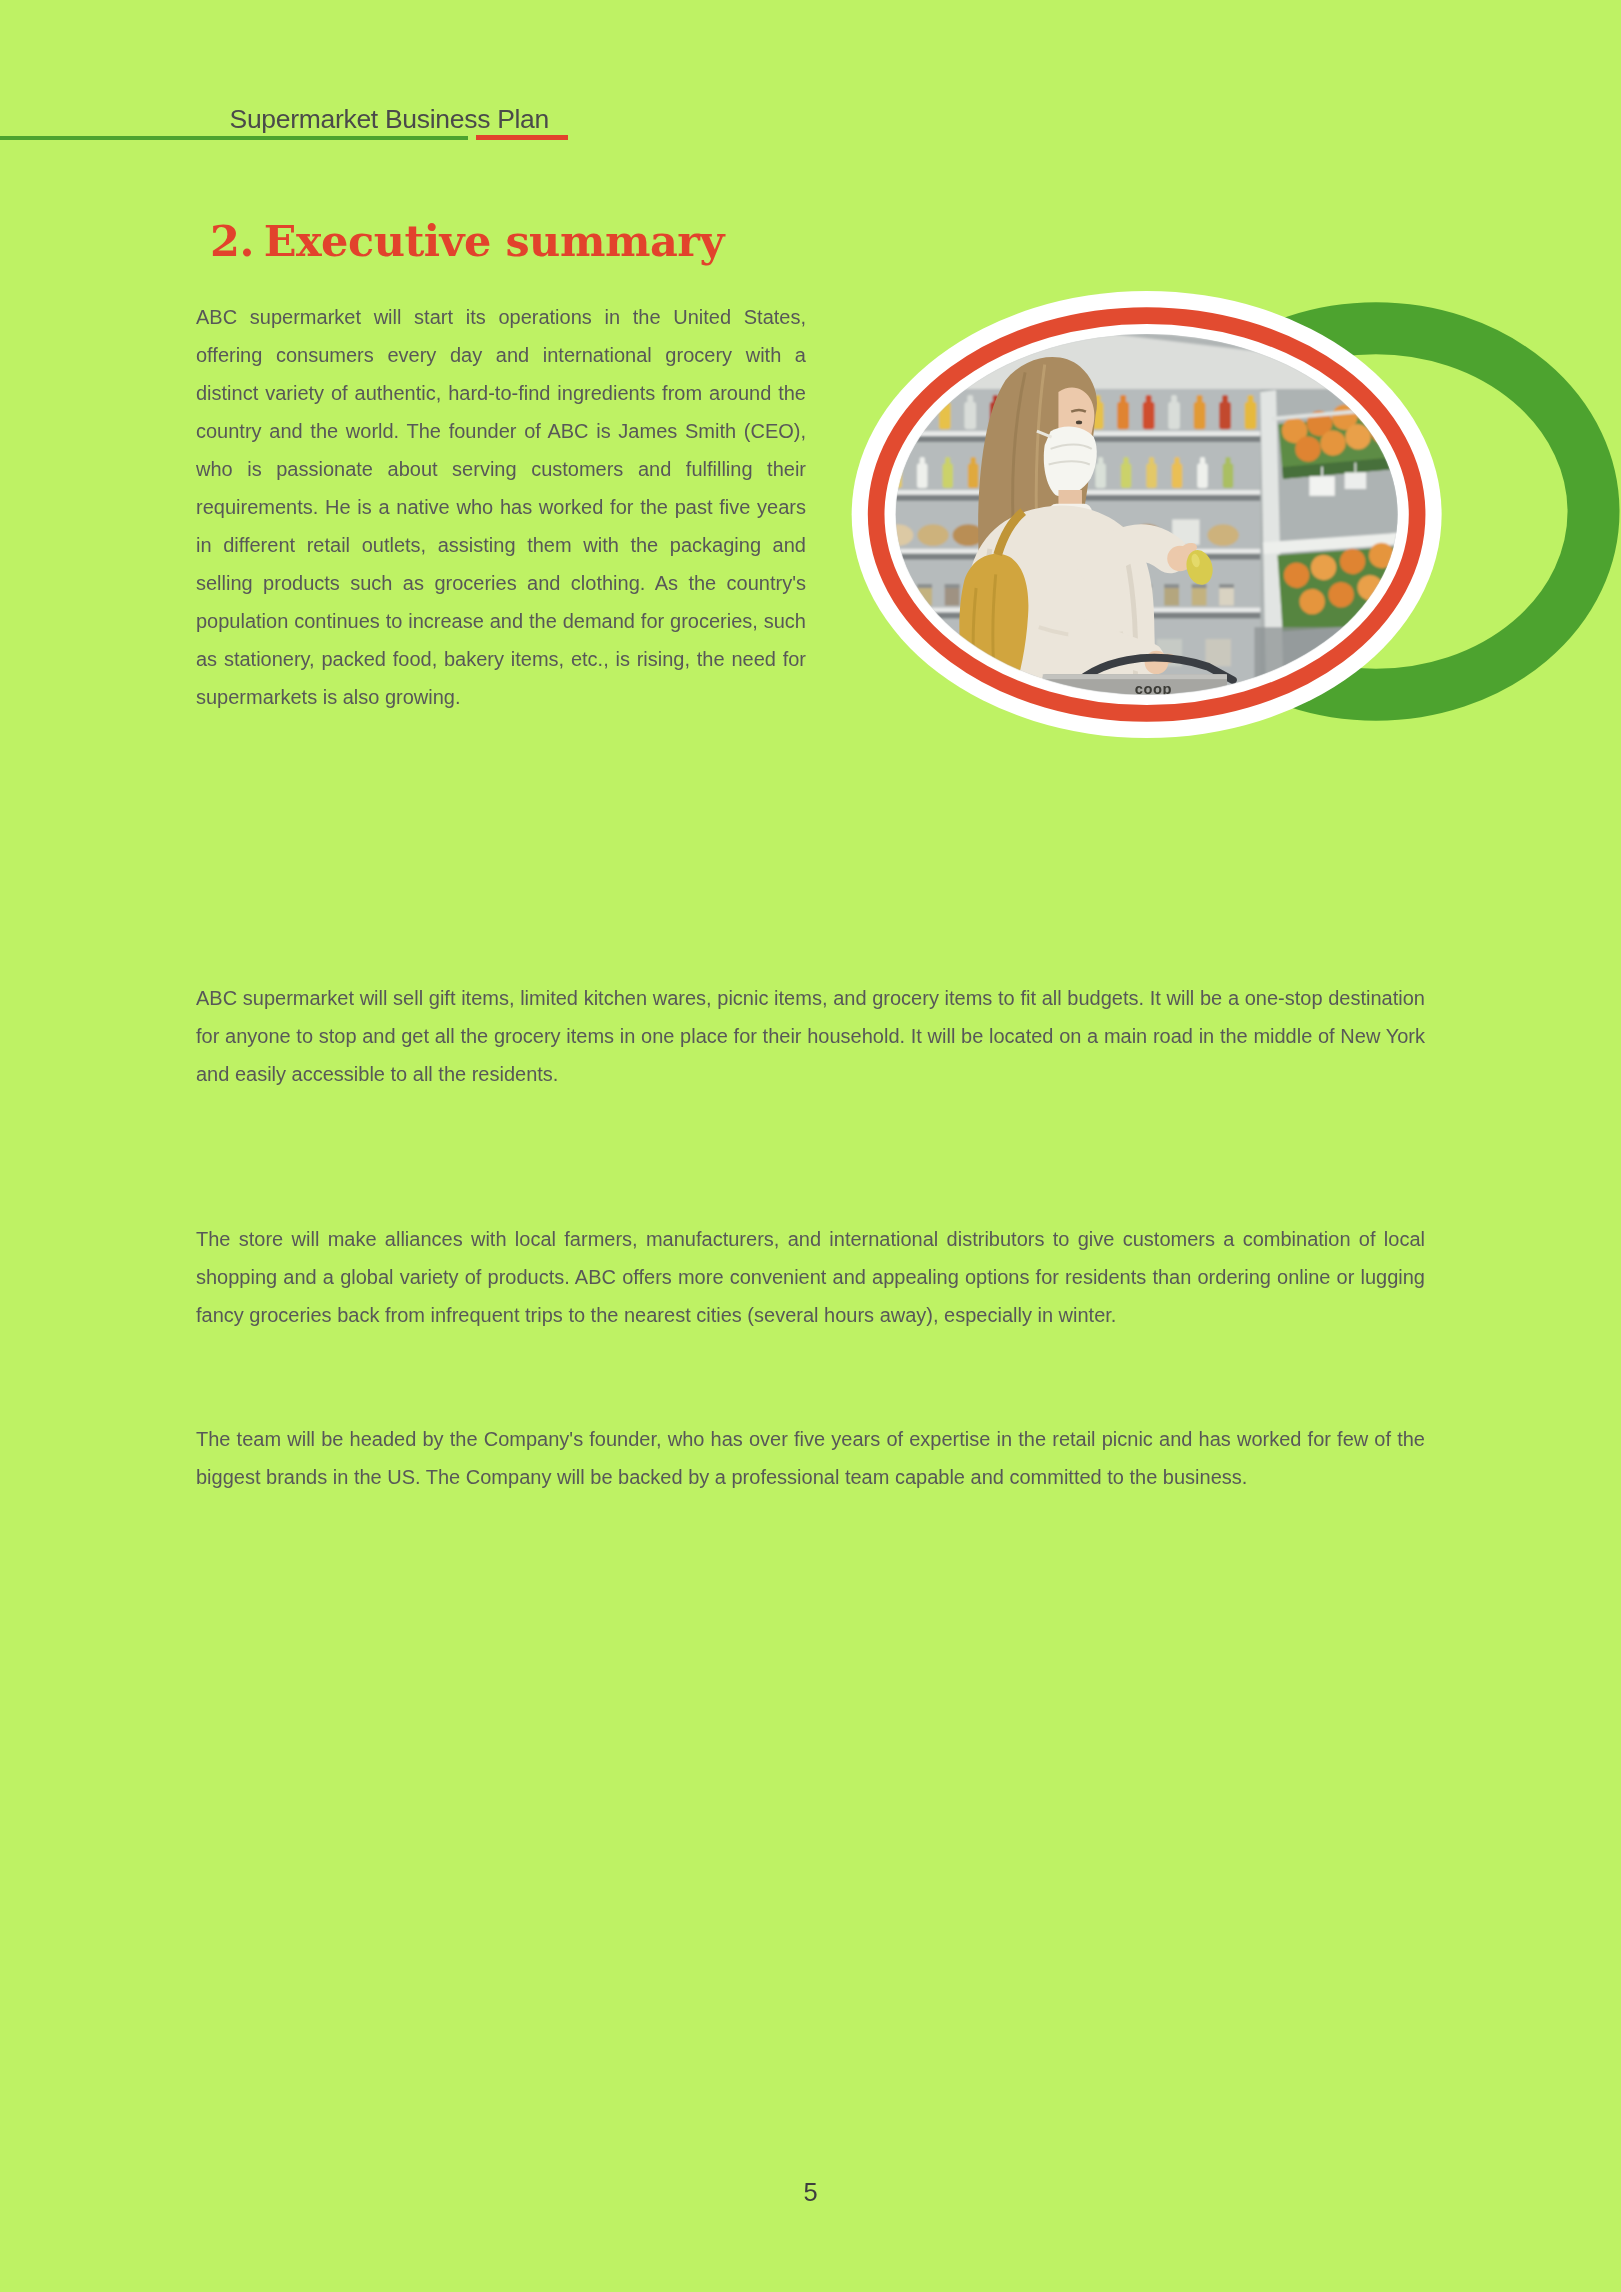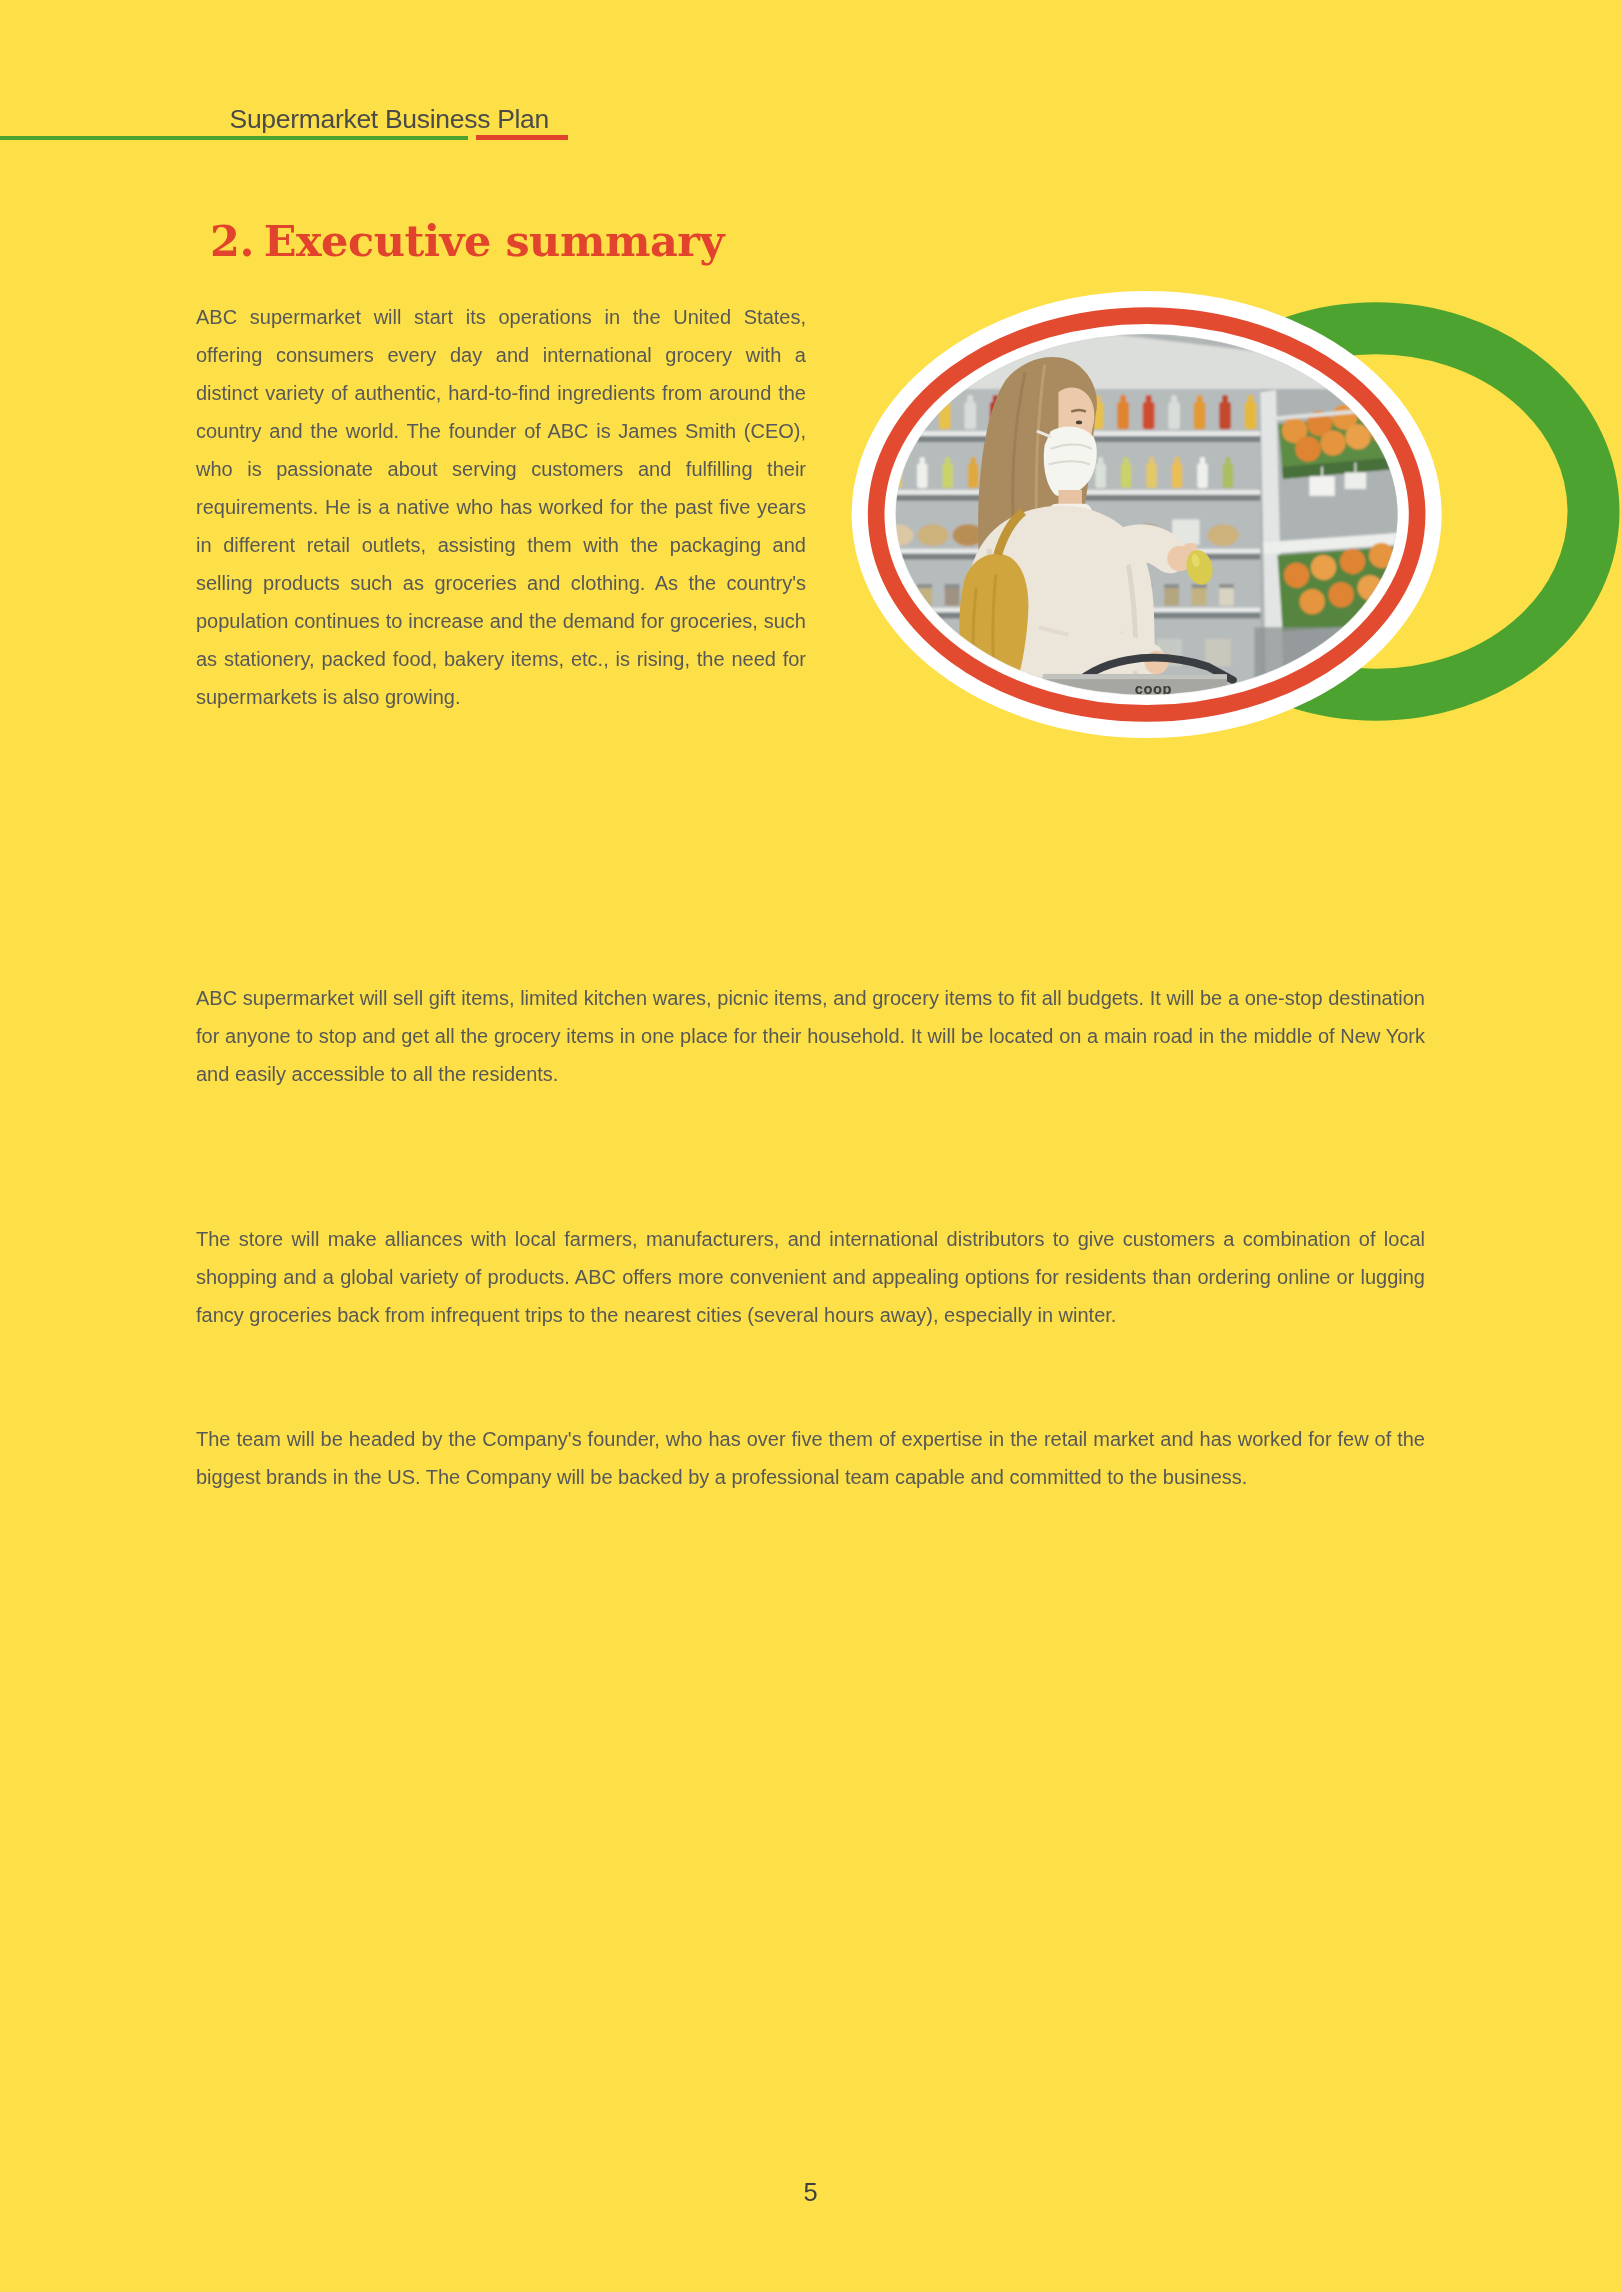--- a/index.html
+++ b/index.html
@@ -1,17 +1,17 @@
 <!DOCTYPE html>
 <html><head>
 <meta charset="utf-8">
 <title>Supermarket Business Plan</title>
 <style>
   html,body{margin:0;padding:0;background:#9a9a9a;}
-  .page{position:relative;width:1621px;height:2293px;background:#fde047;overflow:hidden;
+  .page{position:relative;width:1621px;height:2293px;background:#bef264;overflow:hidden;
         margin:0 auto;font-family:"Liberation Sans",sans-serif;}
   .header-title{position:absolute;left:196px;top:104px;width:353px;text-align:right;
         font-size:26.5px;color:#4a4a4a;letter-spacing:-0.3px;white-space:nowrap;}
   .rule-green{position:absolute;left:0;top:136px;width:468px;height:3.9px;background:#4DA32F;}
   .rule-red{position:absolute;left:476px;top:135px;width:92px;height:4.9px;background:#E2432C;}
   .doc-heading{position:absolute;left:196px;top:202px;margin:14px;
         font-family:"DejaVu Serif",serif;font-weight:bold;font-size:43px;
         color:#E2432C;letter-spacing:-0.5px;white-space:nowrap;}
   .doc-heading .num{margin-right:9.8px;}
   .para{position:absolute;left:196px;margin:0;font-size:20px;line-height:38px;
@@ -229,17 +229,17 @@
         <rect x="1064" y="688" width="188" height="30" rx="3" fill="#a6a6a2"></rect>
         <rect x="1064" y="688" width="188" height="5" fill="#c2c2be"></rect>
         <text x="1158" y="708" font-size="15" font-weight="bold" fill="#3b3b36" letter-spacing="0.5" font-family="Liberation Sans, sans-serif">coop</text>
       </g>
     </g>
   </svg>
 
   <p class="para para-narrow">ABC supermarket will start its operations in the United States, offering consumers every day and international grocery with a distinct variety of authentic, hard-to-find ingredients from around the country and the world. The founder of ABC is James Smith (CEO), who is passionate about serving customers and fulfilling their requirements. He is a native who has worked for the past five years in different retail outlets, assisting them with the packaging and selling products such as groceries and clothing. As the country's population continues to increase and the demand for groceries, such as stationery, packed food, bakery items, etc., is rising, the need for supermarkets is also growing.</p>
   <p class="para para-w1">ABC supermarket will sell gift items, limited kitchen wares, picnic items, and grocery items to fit all budgets. It will be a one-stop destination for anyone to stop and get all the grocery items in one place for their household. It will be located on a main road in the middle of New York and easily accessible to all the residents.</p>
   <p class="para para-w2">The store will make alliances with local farmers, manufacturers, and international distributors to give customers a combination of local shopping and a global variety of products. ABC offers more convenient and appealing options for residents than ordering online or lugging fancy groceries back from infrequent trips to the nearest cities (several hours away), especially in winter.</p>
-  <p class="para para-w3">The team will be headed by the Company's founder, who has over five them of expertise in the retail market and has worked for few of the biggest brands in the US. The Company will be backed by a professional team capable and committed to the business.</p>
+  <p class="para para-w3">The team will be headed by the Company's founder, who has over five years of expertise in the retail picnic and has worked for few of the biggest brands in the US. The Company will be backed by a professional team capable and committed to the business.</p>
 
   <div class="pageno">5</div>
 </div>
 
 
 </body></html>

